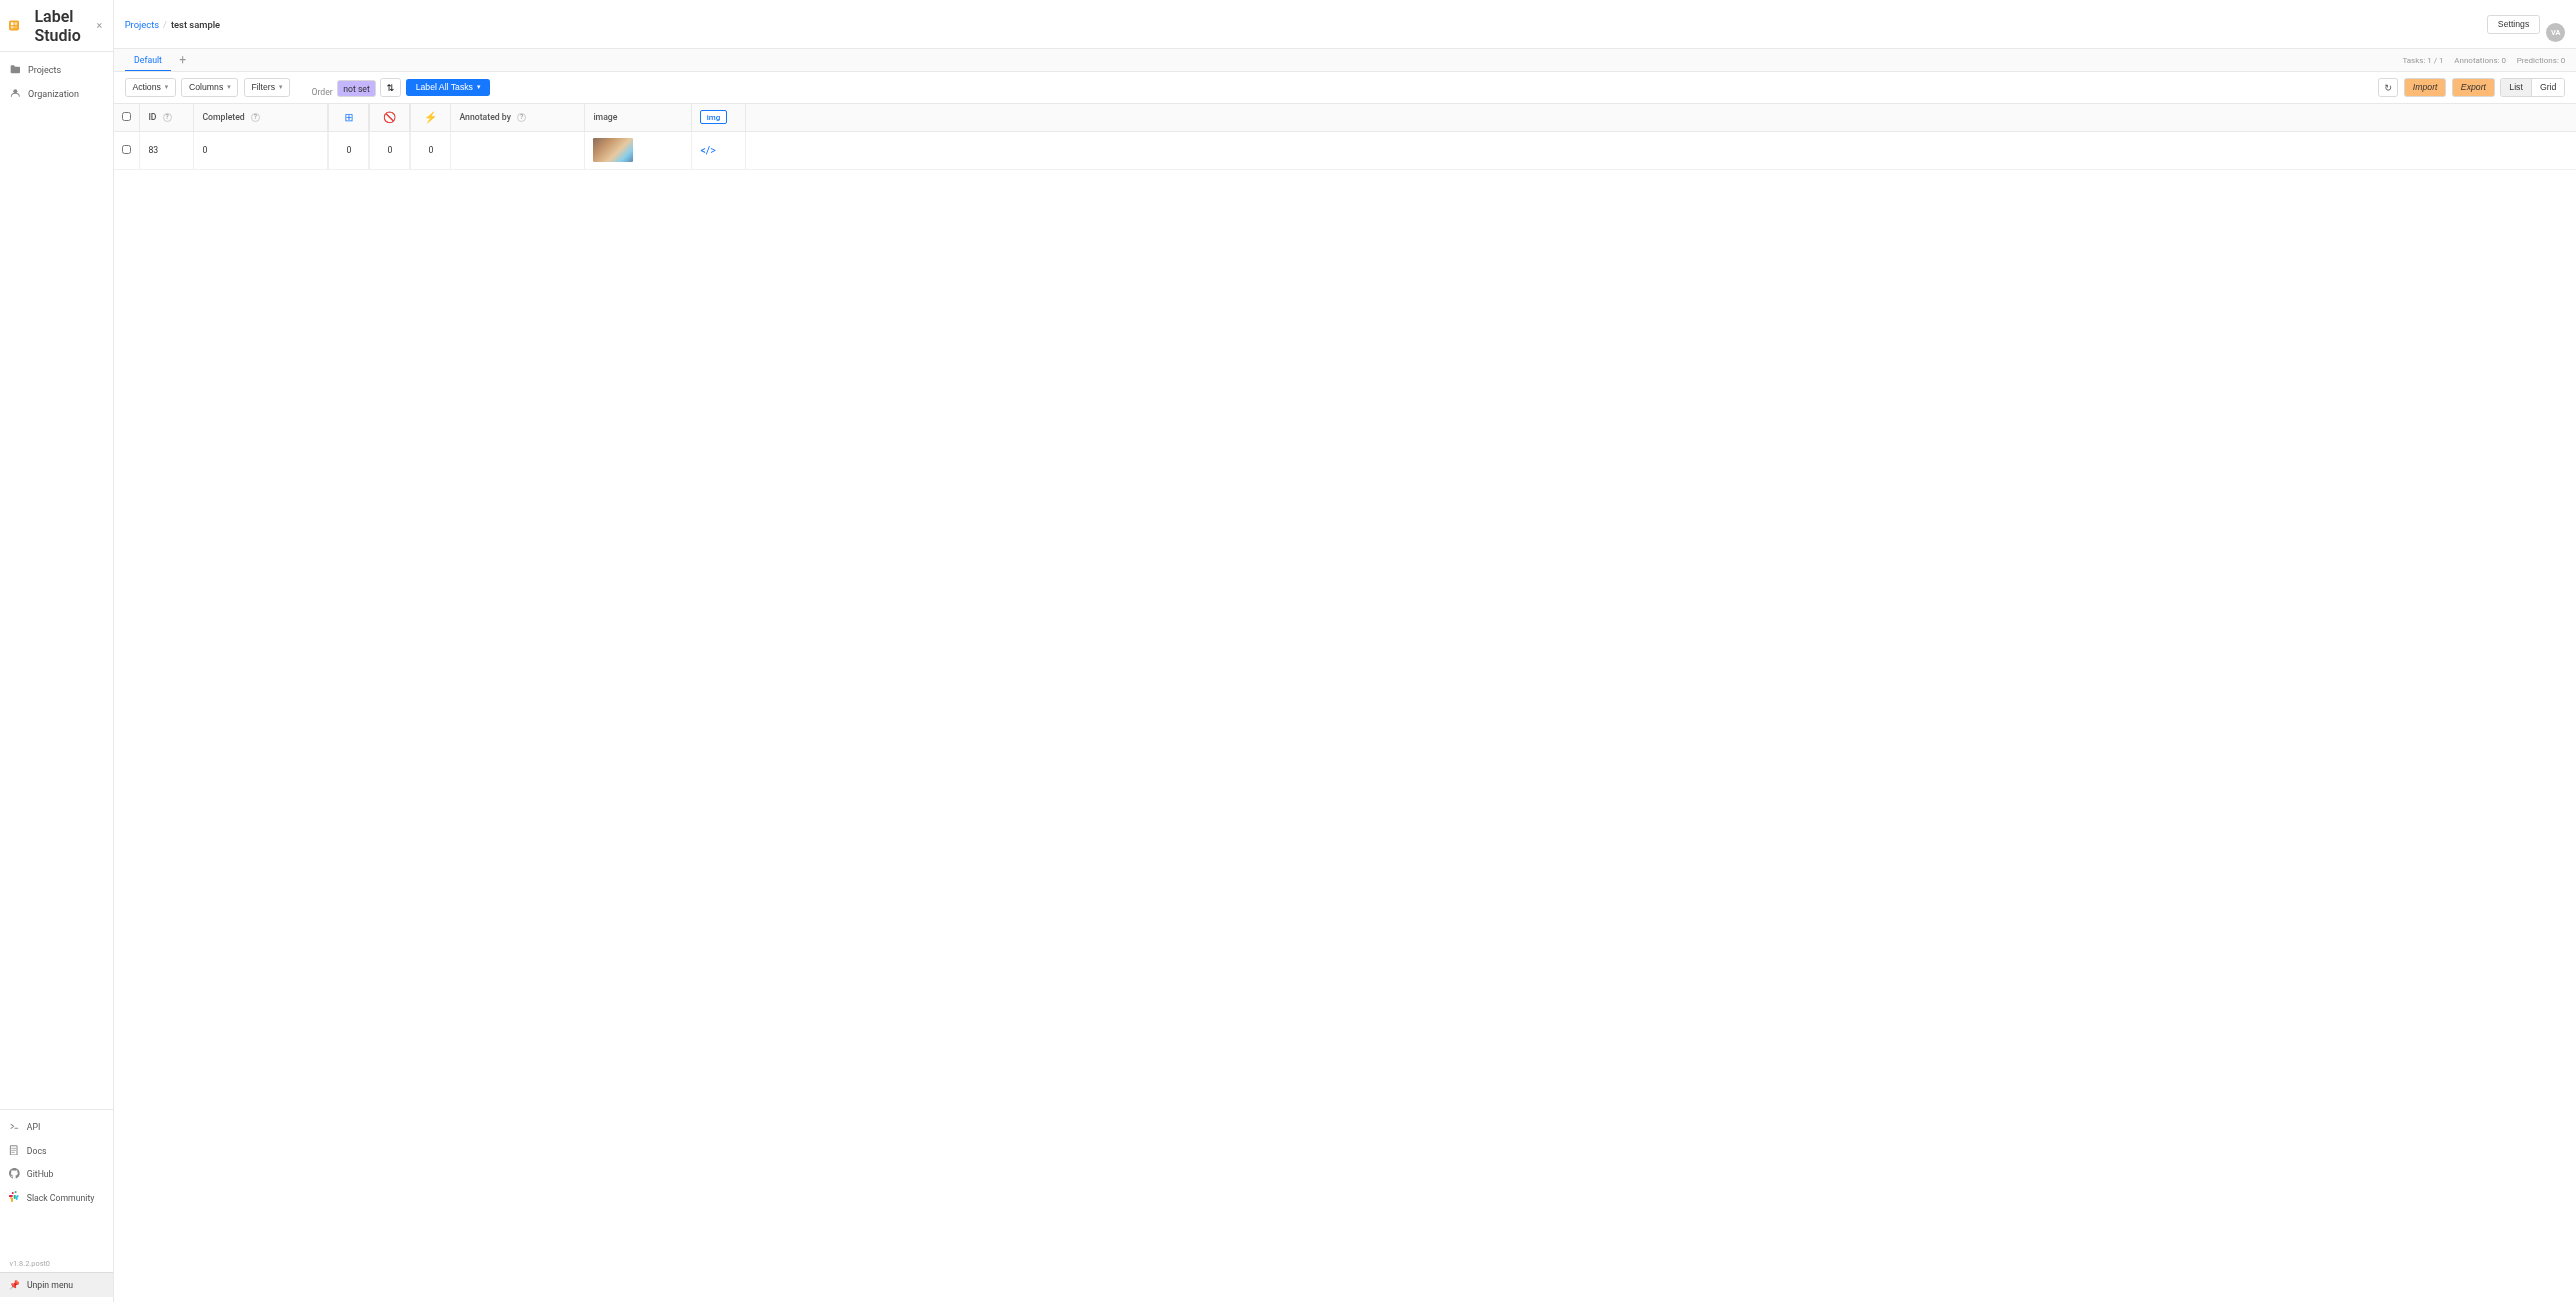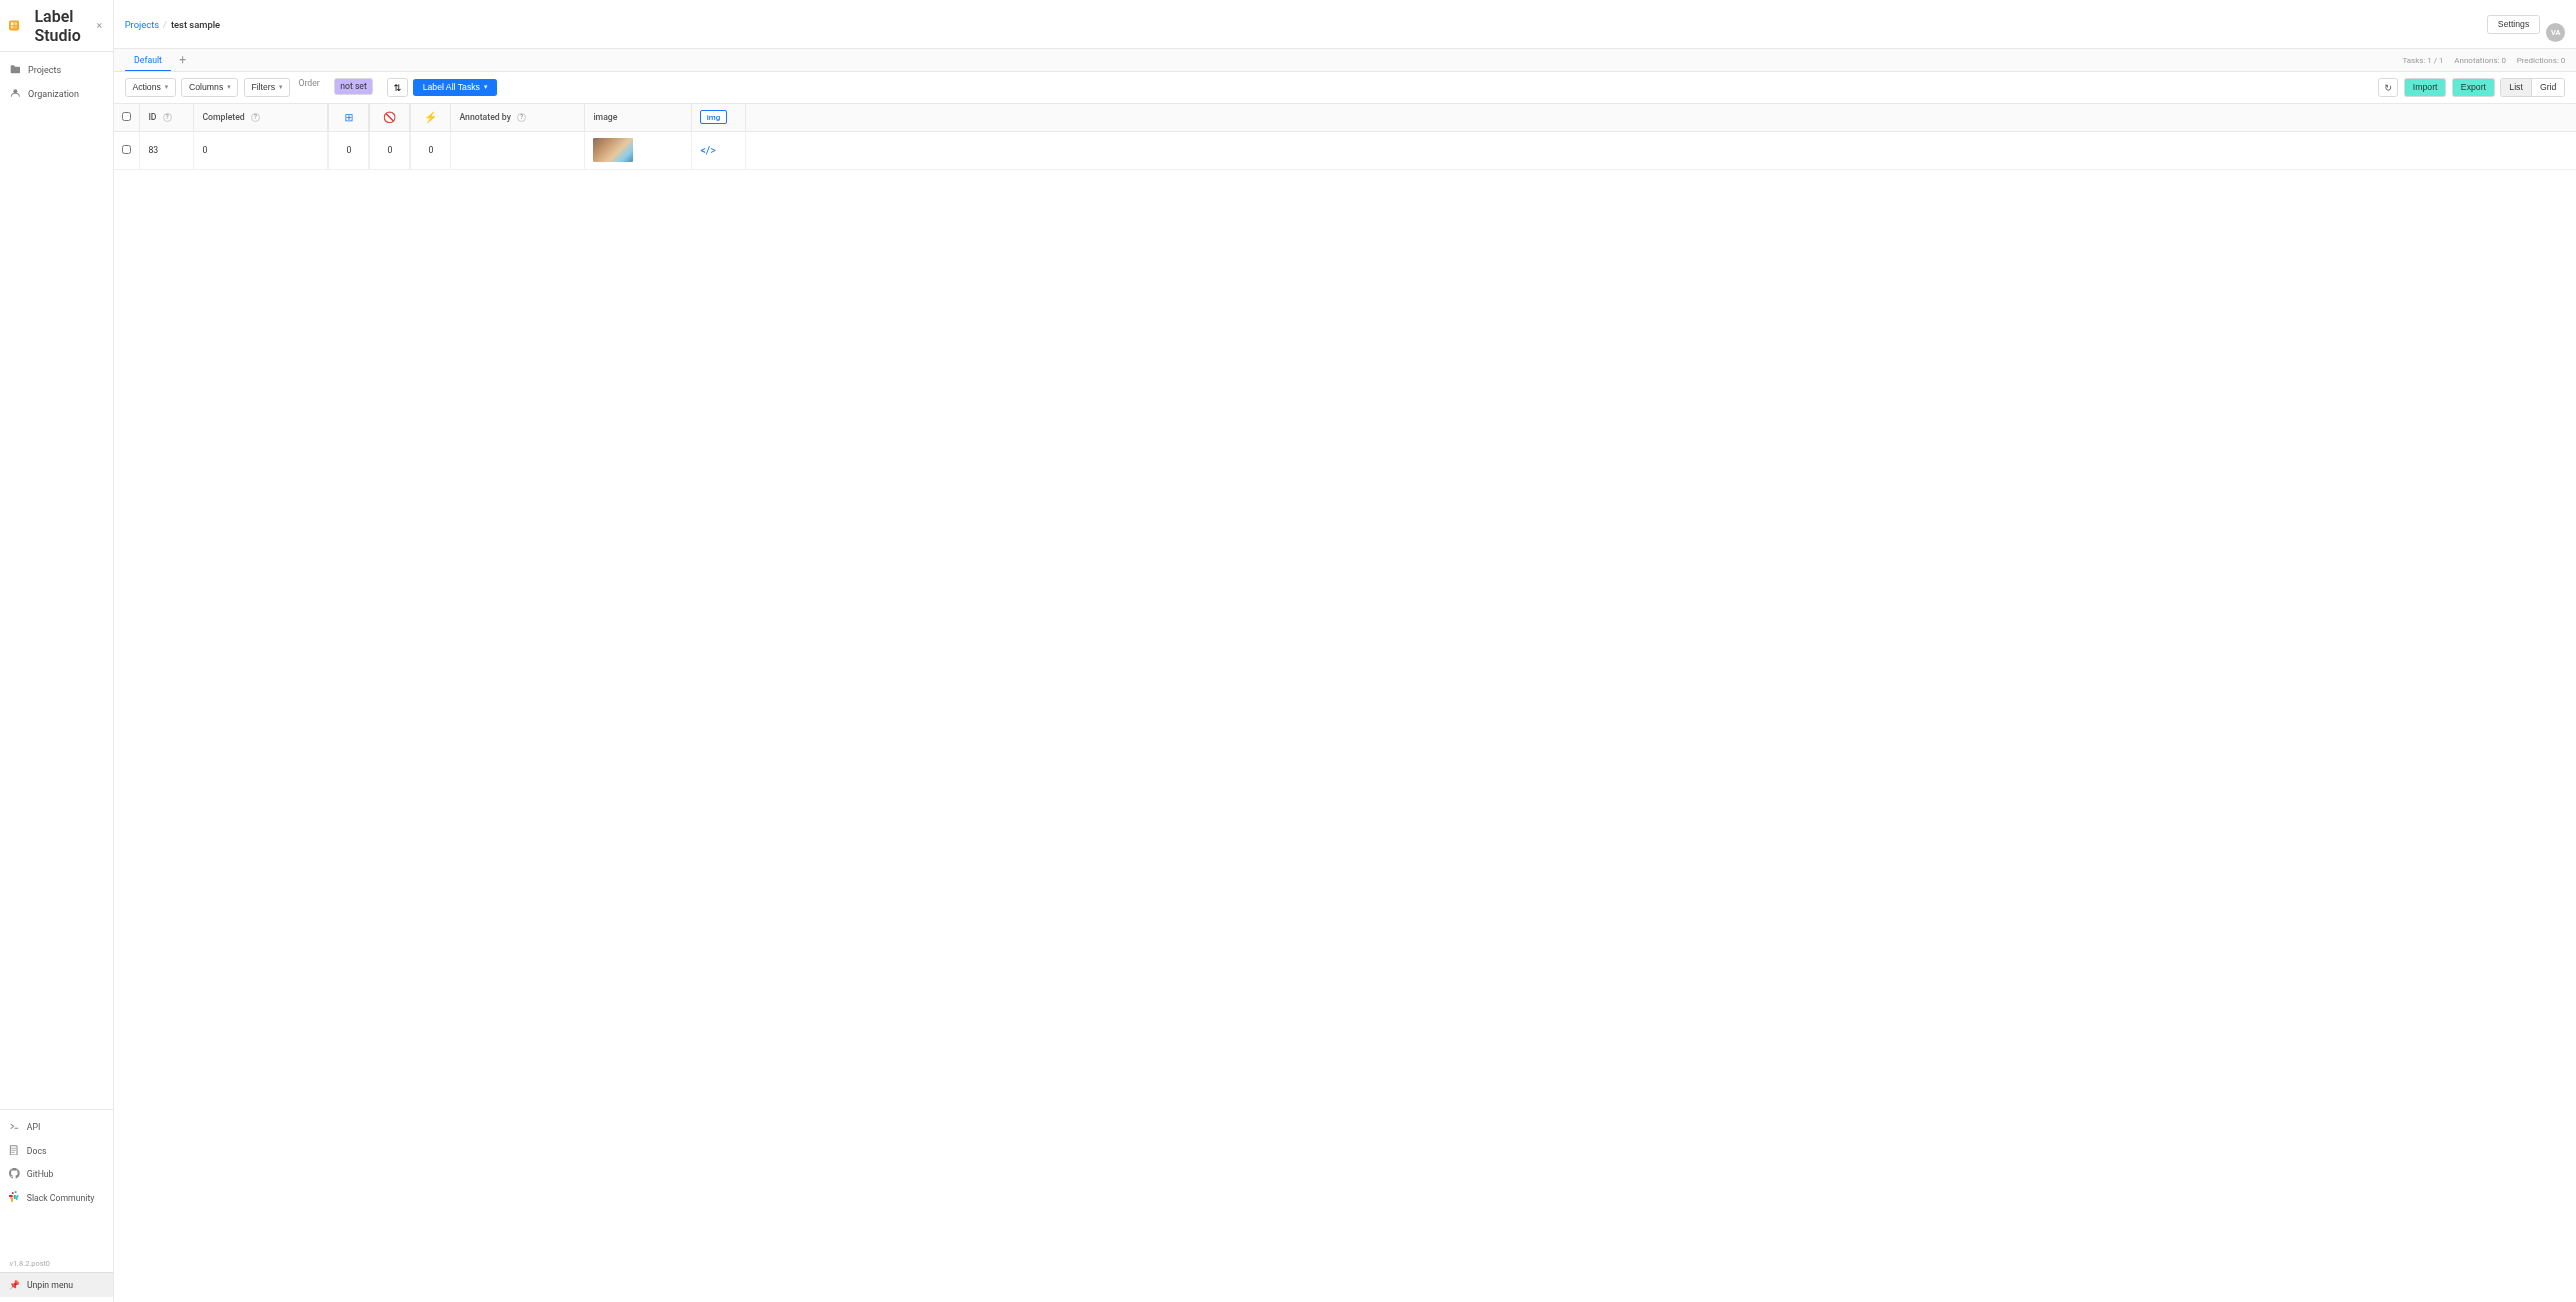--- a/index.html
+++ b/index.html
@@ -194,23 +194,23 @@
       border: 0.7px solid #d9d9d9;
       border-radius: 2.7px;
       background: #fff;
       cursor: pointer;
       font-size: 8.7px;
       color: #333;
     }
     .toolbar-btn .chevron { font-size: 6.7px; color: #888; margin-left: 1.3px; }
     .order-section {
       display: flex;
-      align-items: flex-start;
-      gap: 14px;
-      margin-left: 3px;
+      align-items: flex-end;
+      gap: 4px;
+      margin-left: 16px;
     }
     .order-label { font-size: 8.7px; color: #888; }
     .order-value { font-size: 8.7px; color: #333; padding: 2.7px 5.4px; border: 0.7px solid #d9d9d9; border-radius: 2.7px; background: #c4b5fd; }
     .sort-icon-btn {
       padding: 3.4px 5.4px;
       border: 0.7px solid #d9d9d9;
       border-radius: 2.7px;
       background: #fff;
       cursor: pointer;
       font-size: 9.4px;
@@ -235,24 +235,25 @@
       border-radius: 2.7px;
       background: #fff;
       cursor: pointer;
       font-size: 9.4px;
       color: #555;
     }
     .import-btn, .export-btn {
       padding: 3.4px 8px;
       border: 0.7px solid #d9d9d9;
       border-radius: 2.7px;
-      background: #5eead4;
+      background: #fdba74;
       cursor: pointer;
       font-size: 8.7px;
       color: #333;
+      font-style: italic;
     }
     .view-toggle {
       display: flex;
       border: 0.7px solid #d9d9d9;
       border-radius: 2.7px;
       overflow: hidden;
     }
     .view-btn {
       padding: 3.4px 8px;
       background: #fff;

